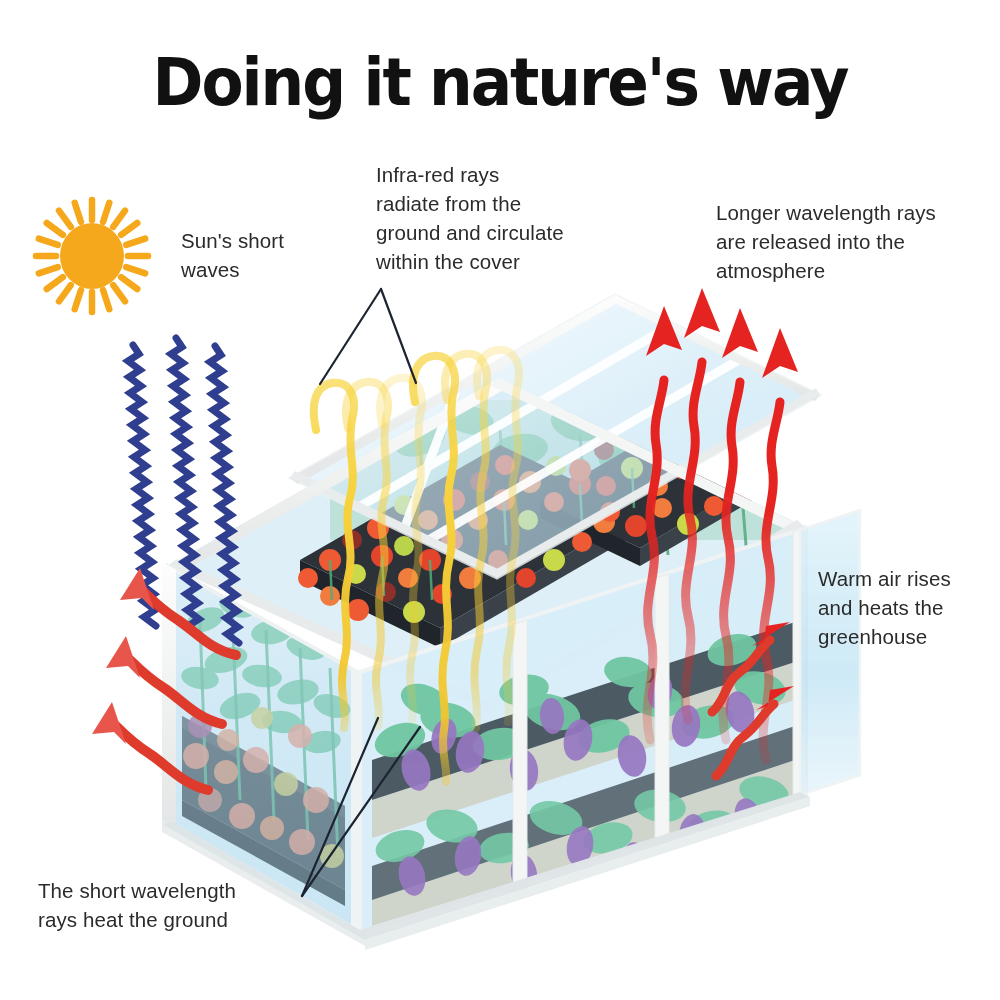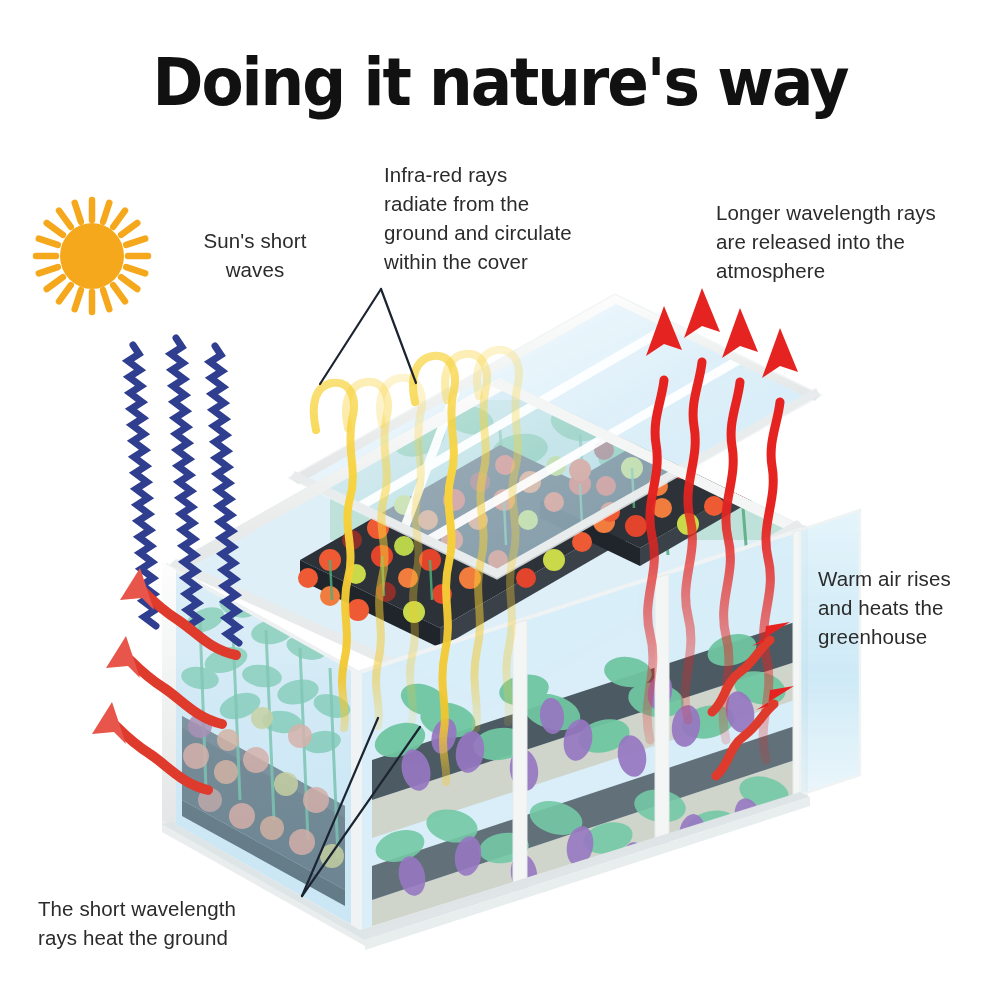--- a/index.html
+++ b/index.html
@@ -32,25 +32,25 @@
   .callout{
     position:absolute;
     color:#2b2b2b;
     font-size:20.5px;
     line-height:1.42;
     font-family:"Liberation Sans","DejaVu Sans",sans-serif;
     font-weight:400;
     letter-spacing:0.1px;
     white-space:pre-line;
   }
-  .cal-sun      {left:160px; top:226px; width:190px;text-align:center;}
-  .cal-infra    {left:376px; top:160px; width:240px;margin-left:8px;}
+  .cal-sun      {left:181px; top:226px; width:190px;}
+  .cal-infra    {left:376px; top:160px; width:240px;}
   .cal-longer   {left:716px; top:198px; width:268px;}
   .cal-warm     {left:818px; top:564px; width:180px;}
-  .cal-short    {left:38px;  top:876px; width:260px;margin-top:18px;}
+  .cal-short    {left:38px;  top:876px; width:260px;}
   svg{display:block;}
 </style>
 </head>
 <body>
 
 <div id="infographic">
 
   <div class="title">Doing it nature's way</div>
 
   <svg width="1000" height="1000" viewBox="0 0 1000 1000" style="position:absolute;left:0;top:0;">

